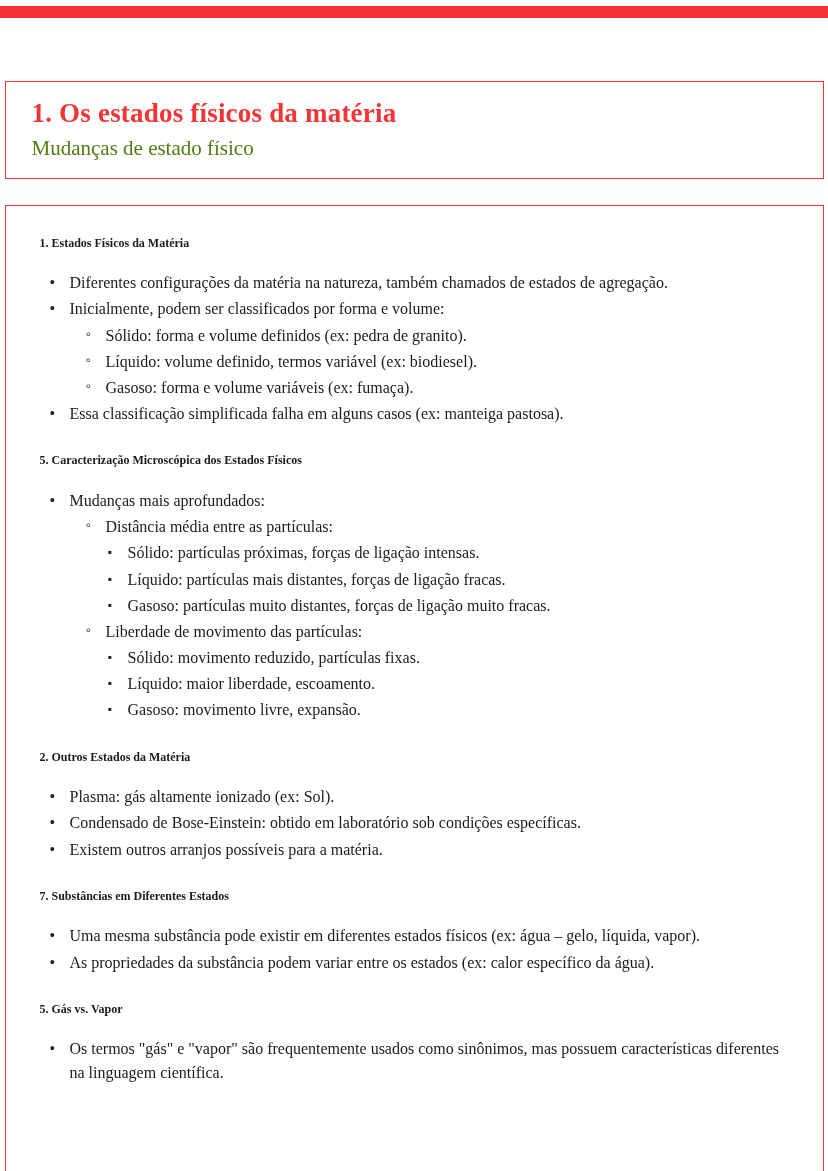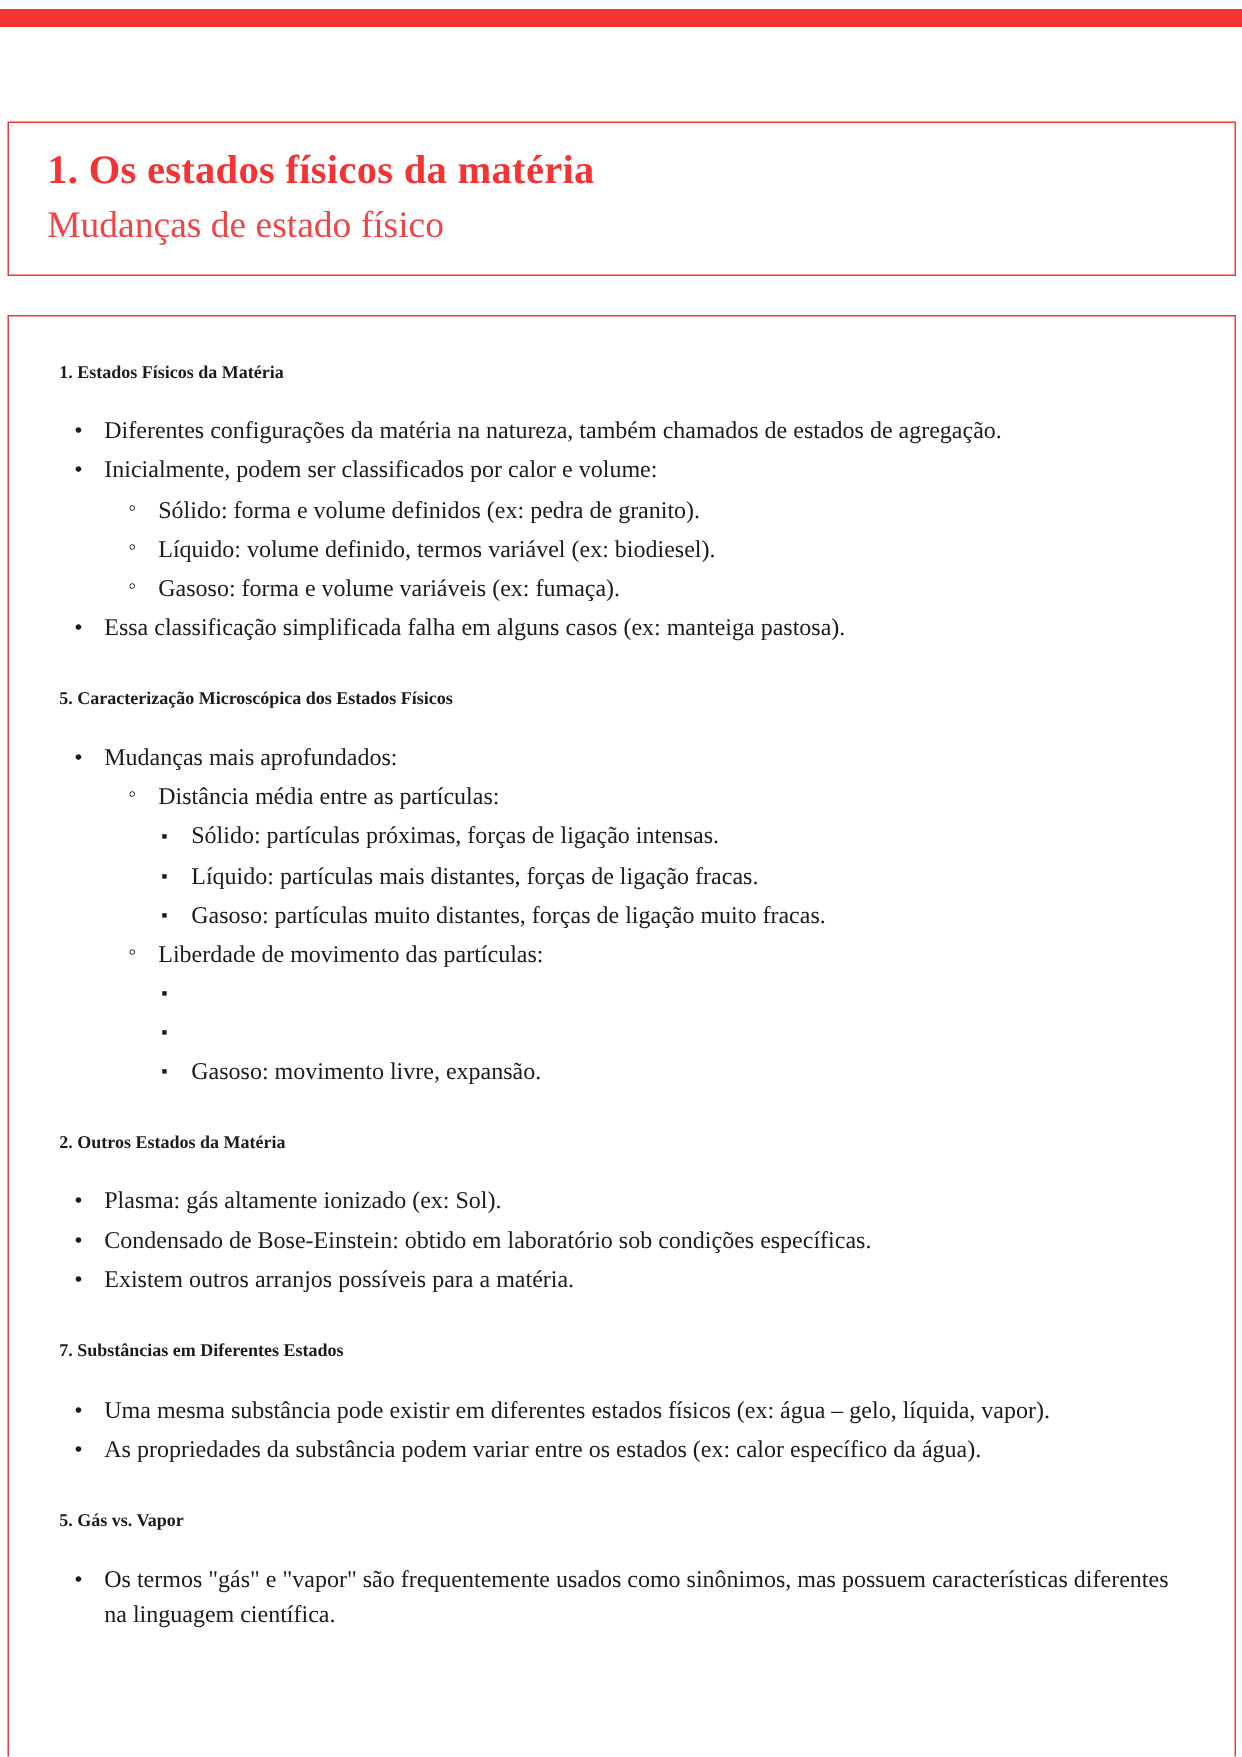--- a/index.html
+++ b/index.html
@@ -33,23 +33,23 @@
   .page-title{
     margin:0;
     color:var(--accent);
     font-size:27px;
     font-weight:bold;
     line-height:1.2;
     letter-spacing:0.2px;
   }
   .page-subtitle{
     margin:6px 0 0;
-    font-size:25px;
+    font-size:21px;
     font-weight:normal;
-    color:#ef4444;
+    color:#4d7c0f;
     line-height:1.25;
   }
   .content-card{
     margin-top:26px;
     padding:26px 34px 40px;
     height:1100px; 
   }
   .sec-heading{
     font-size:12px;
     font-weight:bold;
@@ -91,21 +91,21 @@
   <div>
       <section>
         <h3 class="sec-heading">1. Estados Físicos da Matéria</h3>
         <div class="list">
           <div class="li lvl1">
             <span class="bullet">•</span>
             <span class="txt">Diferentes configurações da matéria na natureza, também chamados de estados de agregação.</span>
           </div>
           <div class="li lvl1">
             <span class="bullet">•</span>
-            <span class="txt">Inicialmente, podem ser classificados por calor e volume:</span>
+            <span class="txt">Inicialmente, podem ser classificados por forma e volume:</span>
           </div>
           <div class="li lvl2">
             <span class="bullet">◦</span>
             <span class="txt">Sólido: forma e volume definidos (ex: pedra de granito).</span>
           </div>
           <div class="li lvl2">
             <span class="bullet">◦</span>
             <span class="txt">Líquido: volume definido, termos variável (ex: biodiesel).</span>
           </div>
           <div class="li lvl2">
@@ -140,23 +140,25 @@
           <div class="li lvl3">
             <span class="bullet">▪</span>
             <span class="txt">Gasoso: partículas muito distantes, forças de ligação muito fracas.</span>
           </div>
           <div class="li lvl2">
             <span class="bullet">◦</span>
             <span class="txt">Liberdade de movimento das partículas:</span>
           </div>
           <div class="li lvl3">
             <span class="bullet">▪</span>
-          </div>
-          <div class="li lvl3">
-            <span class="bullet">▪</span>
+            <span class="txt">Sólido: movimento reduzido, partículas fixas.</span>
+          </div>
+          <div class="li lvl3">
+            <span class="bullet">▪</span>
+            <span class="txt">Líquido: maior liberdade, escoamento.</span>
           </div>
           <div class="li lvl3">
             <span class="bullet">▪</span>
             <span class="txt">Gasoso: movimento livre, expansão.</span>
           </div>
         </div>
       </section>
       <section>
         <h3 class="sec-heading">2. Outros Estados da Matéria</h3>
         <div class="list">

